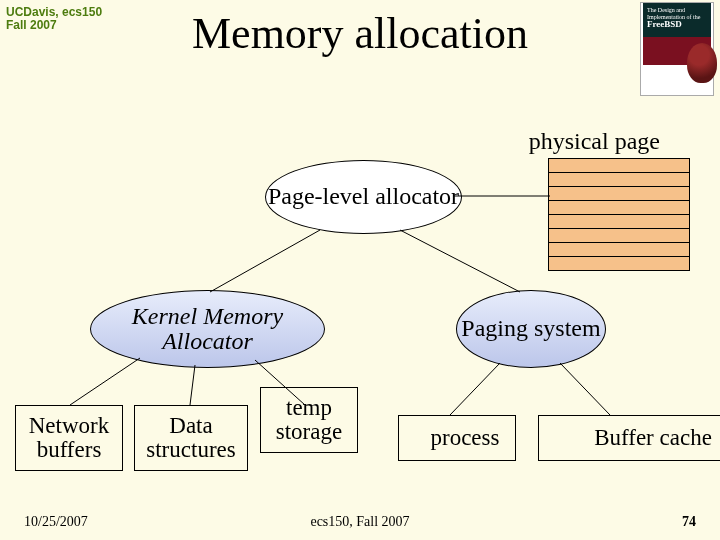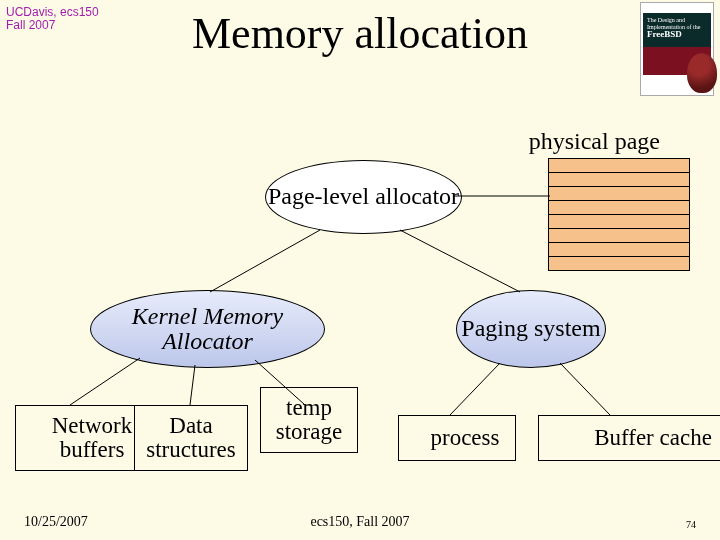--- a/index.html
+++ b/index.html
@@ -12,21 +12,22 @@
     position: relative;
     overflow: hidden;
   }
   .header-small {
     position: absolute;
     top: 6px;
     left: 6px;
     font-family: "Comic Sans MS", cursive, sans-serif;
     font-size: 12px;
     line-height: 1.1;
-    color: #a21caf;
+    color: #4d7c0f;
+    font-weight: bold;
   }
   .title {
     position: absolute;
     top: 8px;
     left: 0;
     width: 720px;
     text-align: center;
     font-size: 44px;
     font-weight: 400;
     color: #000;
@@ -36,21 +37,21 @@
     top: 2px;
     right: 6px;
     width: 72px;
     height: 92px;
     background: #fff;
     border: 1px solid #aaa;
   }
   .book-cover {
     width: 68px;
     height: 62px;
-    margin: 10px auto 0;
+    margin: 0 auto 0;
     background: linear-gradient(180deg,#0b2b2b 0%, #0b2b2b 55%, #7a1020 55%, #7a1020 100%);
     position: relative;
   }
   .book-cover::after{
     content:"";
     position:absolute;
     right:-6px; bottom:-18px;
     width:30px; height:40px;
     background: radial-gradient(circle at 40% 30%, #9a2a2a 30%, #5a1414 70%);
     border-radius: 50% 50% 45% 45%;
@@ -135,21 +136,21 @@
     position: absolute;
     border: 1px solid #000;
     background: #fdfbe6;
     display: flex;
     align-items: center;
     justify-content: center;
     text-align: center;
     font-size: 23px;
     line-height: 1.05;
   }
-  .leafbox.net  { top: 405px; left: 15px;  width: 106px; height: 64px; padding-left: 23px; }
+  .leafbox.net  { top: 405px; left: 15px;  width: 106px; height: 64px; }
   .leafbox.data { top: 405px; left: 134px; width: 112px; height: 64px; }
   .leafbox.temp { top: 387px; left: 260px; width: 96px;  height: 64px; text-align: center; }
   .leafbox.proc { top: 415px; left: 398px; width: 100px; height: 44px; padding-left: 16px; }
   .leafbox.buf  { top: 415px; left: 538px; width: 156px; height: 44px; padding-left: 36px; }
 
   svg.lines {
     position: absolute;
     top: 0; left: 0;
     width: 720px; height: 540px;
     pointer-events: none;
@@ -166,21 +167,22 @@
     bottom: 10px;
     left: 0;
     width: 720px;
     text-align: center;
     font-size: 14px;
   }
   .footer-page {
     position: absolute;
     bottom: 10px;
     right: 24px;
-    font-size: 10px;
+    font-size: 14px;
+    font-weight: bold;
   }
 </style>
 </head>
 <body>
 
 <div class="header-small">
   <span>UCDavis, ecs150</span><br>
   <span>Fall 2007</span>
 </div>
 

